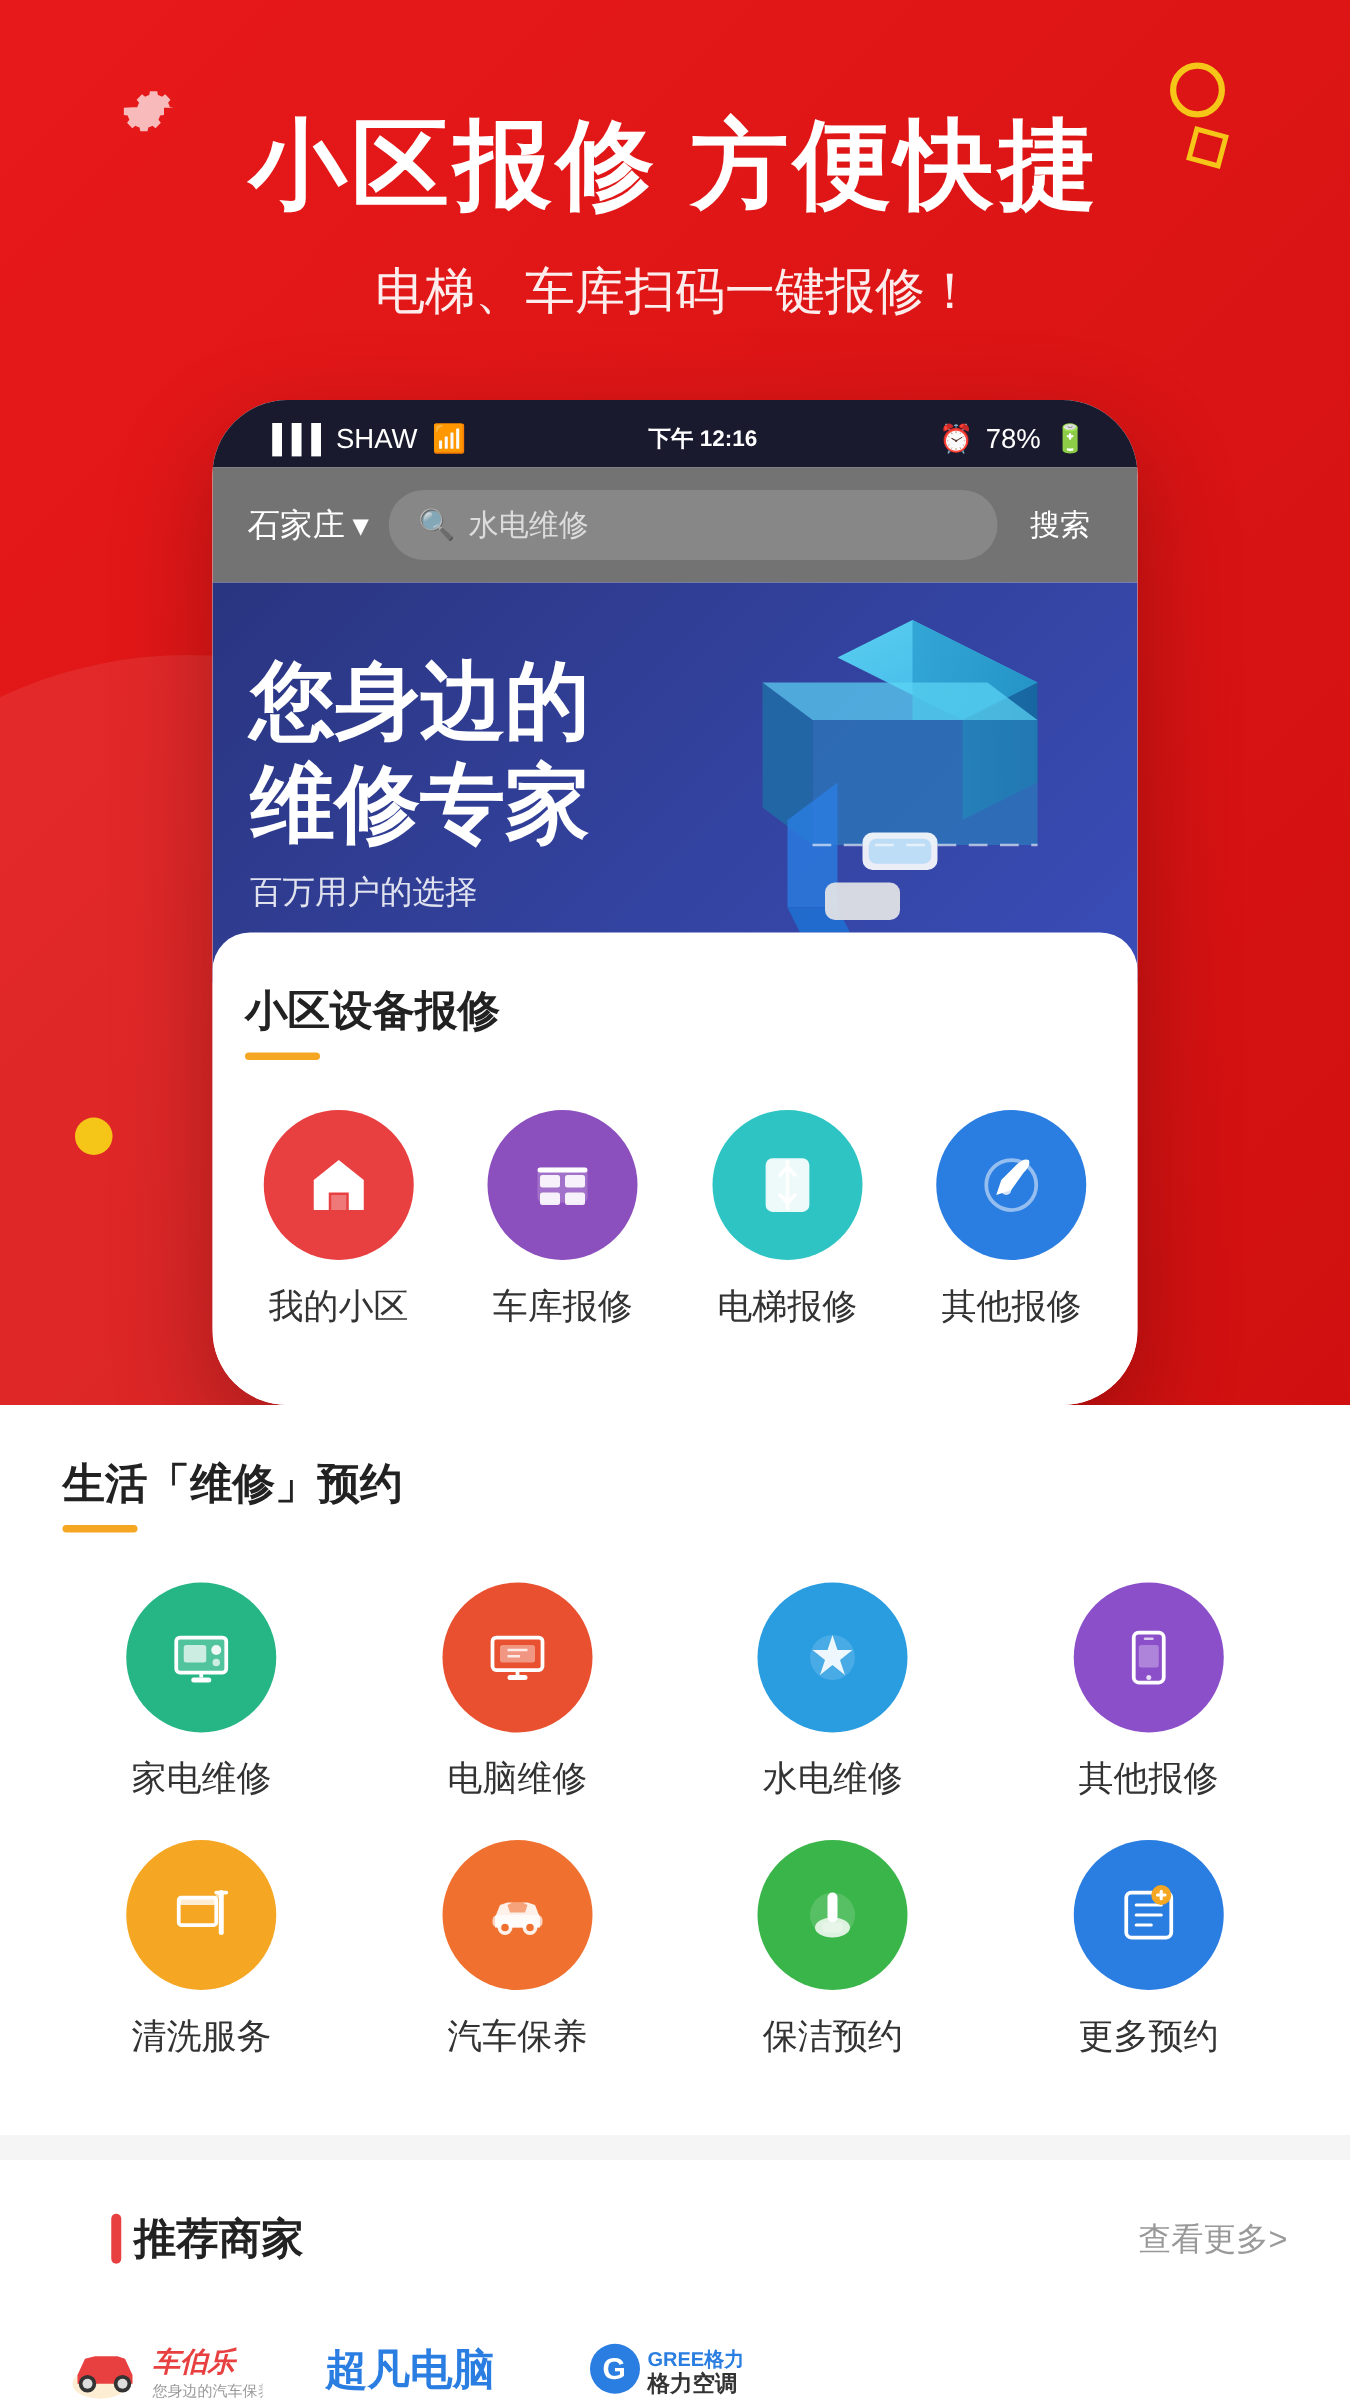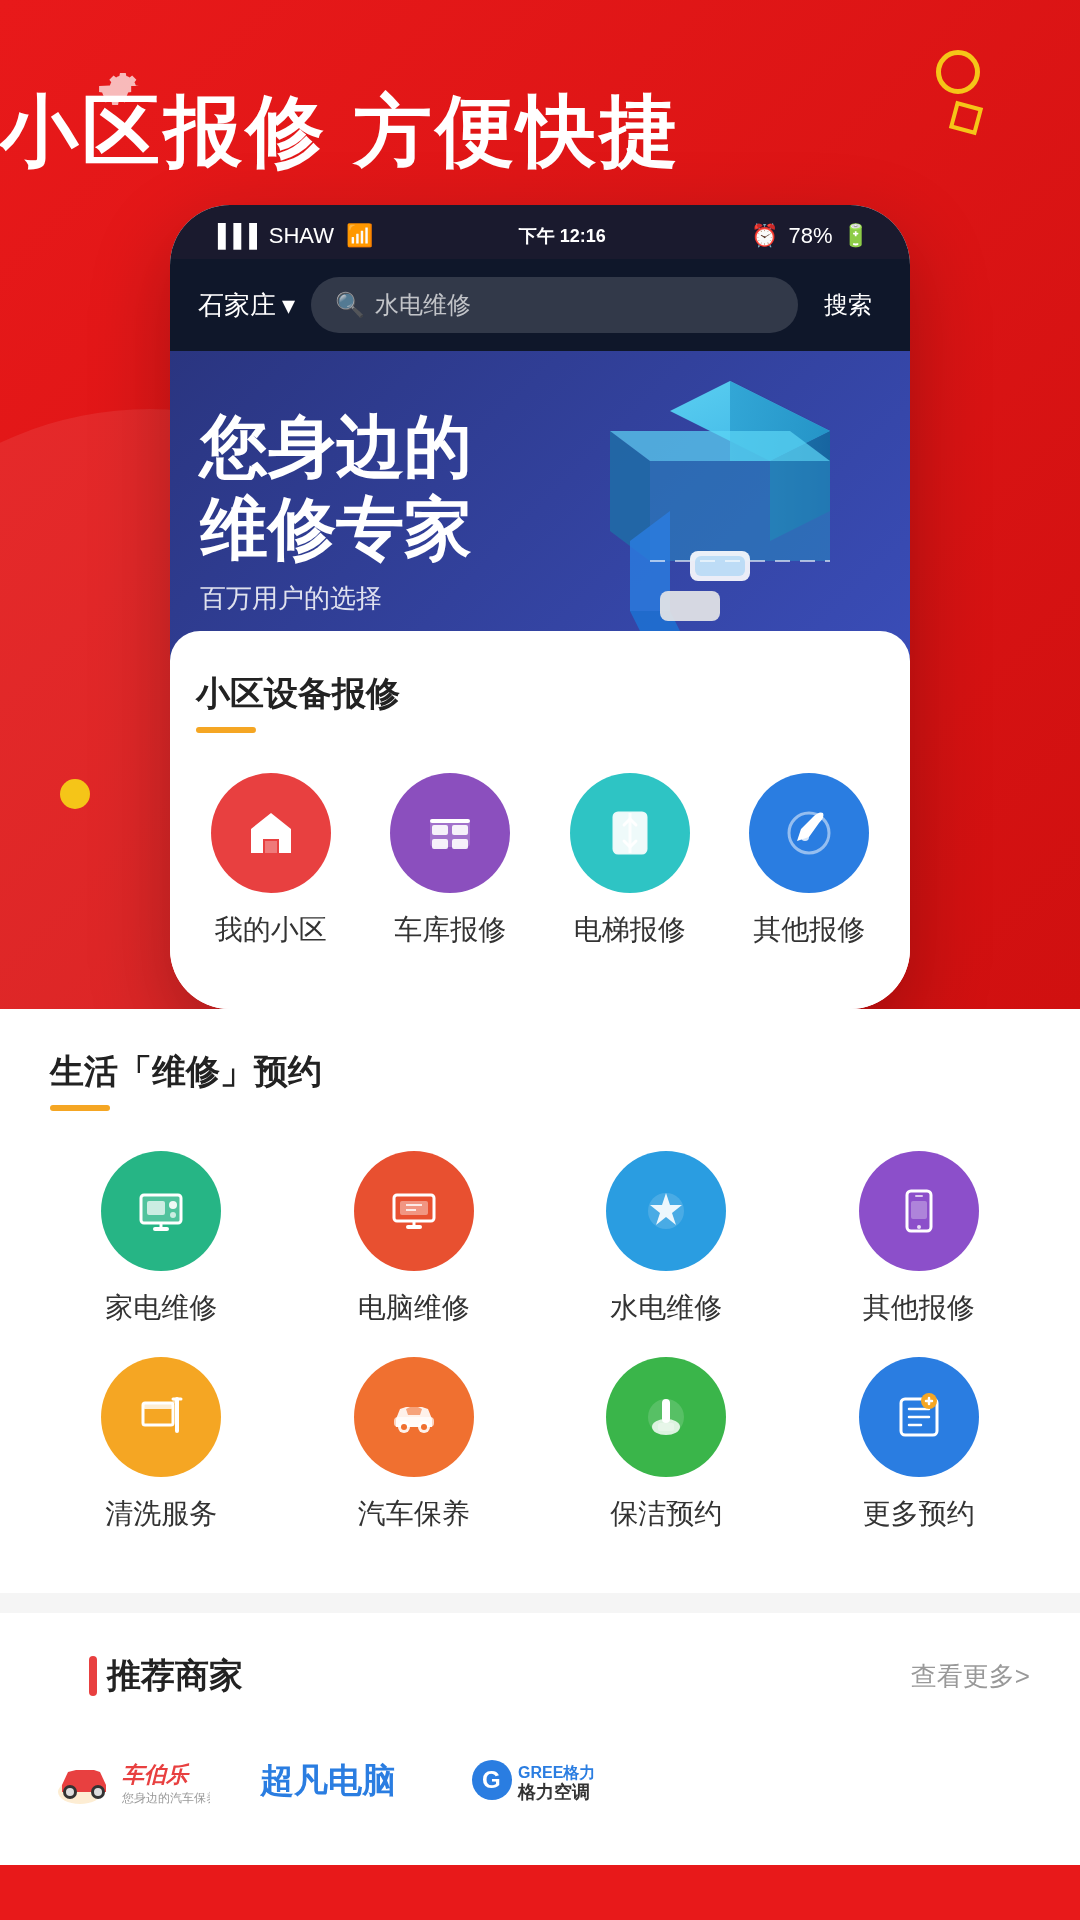--- a/index.html
+++ b/index.html
@@ -58,21 +58,21 @@
     }
 
     .hero-square-outline {
       width: 28px;
       height: 28px;
       border: 4px solid #f5c518;
       transform: rotate(15deg);
     }
 
     .hero-title {
-      text-align: left;
+      text-align: center;
       color: white;
       font-size: 78px;
       font-weight: 900;
       letter-spacing: 4px;
       margin-bottom: 20px;
     }
 
     .hero-subtitle {
       text-align: center;
       color: rgba(255,255,255,0.92);
@@ -126,21 +126,21 @@
 
     .phone-status-right {
       display: flex;
       align-items: center;
       gap: 10px;
       font-size: 22px;
     }
 
     
     .app-header {
-      background: #0f172a;
+      background: #737373;
       padding: 18px 28px;
       display: flex;
       align-items: center;
       gap: 16px;
     }
 
     .app-location {
       color: white;
       font-size: 26px;
       display: flex;
@@ -370,20 +370,21 @@
       <path fill="rgba(255,255,255,0.7)" d="M30 20a10 10 0 1 0 0 20 10 10 0 0 0 0-20zm20.6 7l-3.2-.6a18 18 0 0 0-1.4-3.4l2-2.6-4.4-4.4-2.6 2a18 18 0 0 0-3.4-1.4l-.6-3.2h-6l-.6 3.2a18 18 0 0 0-3.4 1.4l-2.6-2-4.4 4.4 2 2.6a18 18 0 0 0-1.4 3.4L9.4 27v6l3.2.6a18 18 0 0 0 1.4 3.4l-2 2.6 4.4 4.4 2.6-2a18 18 0 0 0 3.4 1.4l.6 3.2h6l.6-3.2a18 18 0 0 0 3.4-1.4l2.6 2 4.4-4.4-2-2.6a18 18 0 0 0 1.4-3.4l3.2-.6v-6z"></path>
     </svg>
   </div>
 
   <div class="hero-icon-top-right">
     <div class="hero-circle-outline"></div>
     <div class="hero-square-outline"></div>
   </div>
 
   <h1 class="hero-title">小区报修 方便快捷</h1>
+  <p class="hero-subtitle">电梯、车库扫码一键报修！</p>
 
   <div class="hero-dot-yellow"></div>
 
   <div class="phone-mockup">
 
     <div class="phone-notch-area">
       <div class="phone-status-left">
         <span>▐▐▐</span>
         <span>SHAW</span>
         <span>📶</span>

